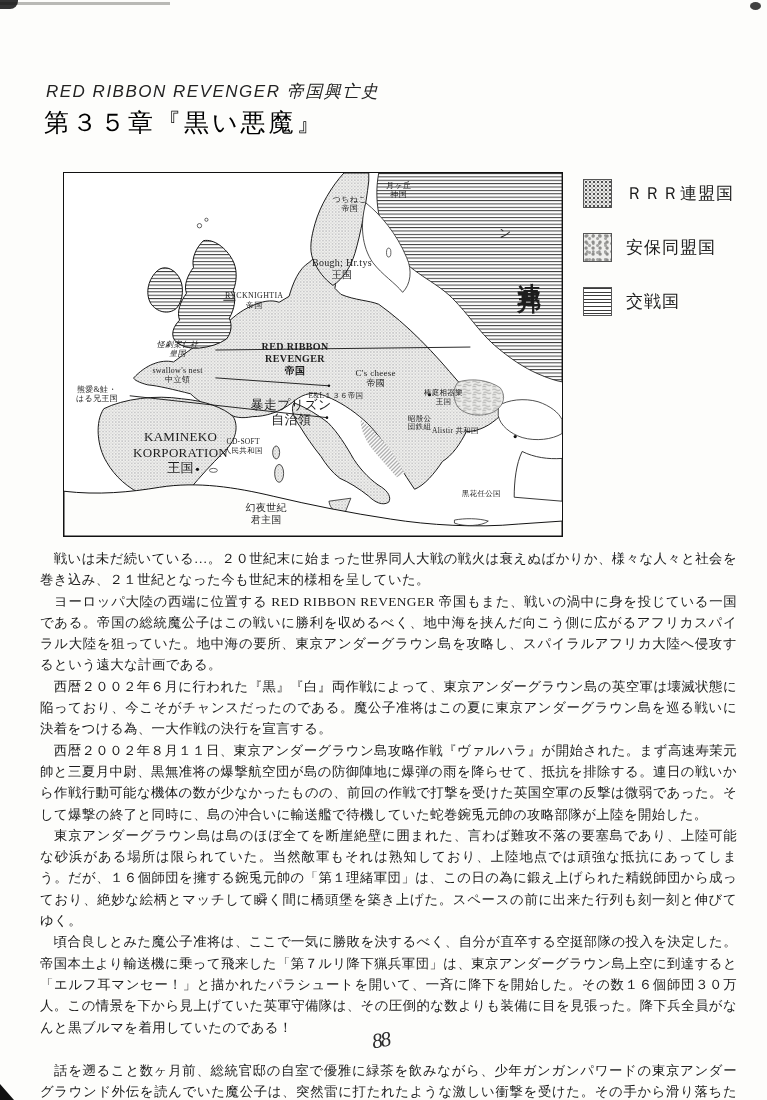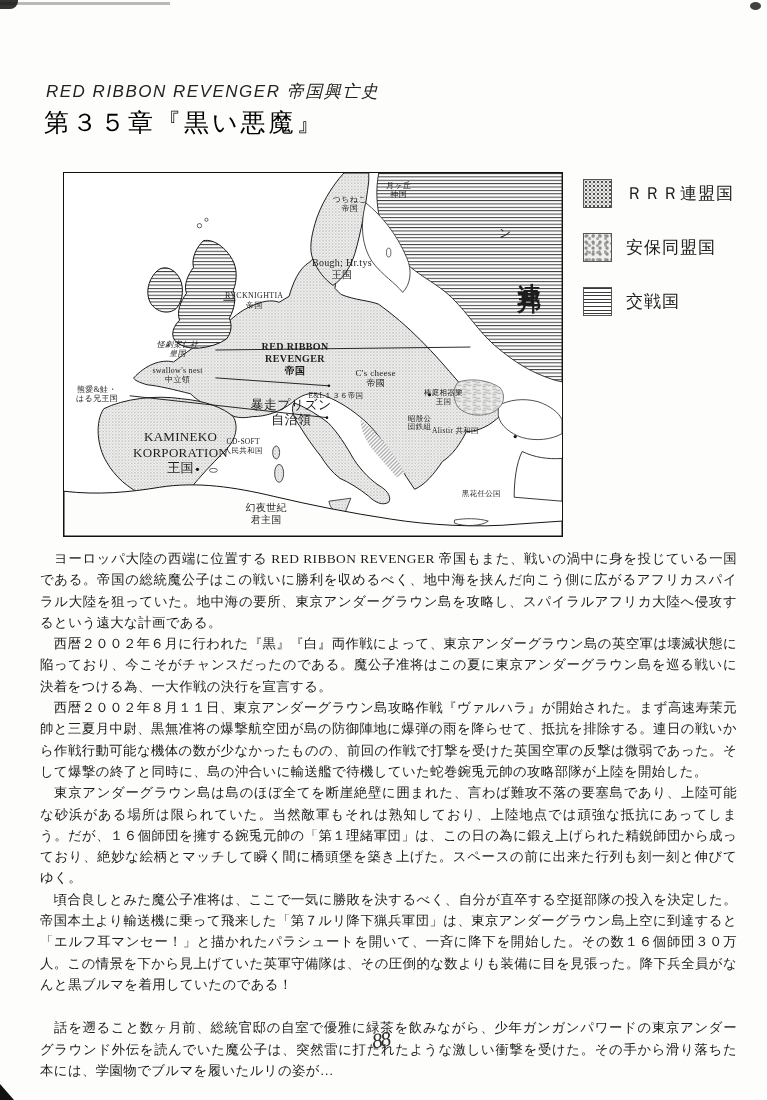--- a/index.html
+++ b/index.html
@@ -203,20 +203,21 @@
     <div class="swatch scribble"></div>
     <div class="legend-label">安保同盟国</div>
   </div>
   <div class="legend-item">
     <div class="swatch hlines"></div>
     <div class="legend-label">交戦国</div>
   </div>
 </div>
 
 <div class="body-text">
+    <p class="body-par">　戦いは未だ続いている…。２０世紀末に始まった世界同人大戦の戦火は衰えぬばかりか、様々な人々と社会を巻き込み、２１世紀となった今も世紀末的様相を呈していた。</p>
     <p class="body-par">　ヨーロッパ大陸の西端に位置する RED RIBBON REVENGER 帝国もまた、戦いの渦中に身を投じている一国である。帝国の総統魔公子はこの戦いに勝利を収めるべく、地中海を挟んだ向こう側に広がるアフリカスパイラル大陸を狙っていた。地中海の要所、東京アンダーグラウン島を攻略し、スパイラルアフリカ大陸へ侵攻するという遠大な計画である。</p>
     <p class="body-par">　西暦２００２年６月に行われた『黒』『白』両作戦によって、東京アンダーグラウン島の英空軍は壊滅状態に陥っており、今こそがチャンスだったのである。魔公子准将はこの夏に東京アンダーグラウン島を巡る戦いに決着をつける為、一大作戦の決行を宣言する。</p>
     <p class="body-par">　西暦２００２年８月１１日、東京アンダーグラウン島攻略作戦『ヴァルハラ』が開始された。まず高速寿茉元帥と三夏月中尉、黒無准将の爆撃航空団が島の防御陣地に爆弾の雨を降らせて、抵抗を排除する。連日の戦いから作戦行動可能な機体の数が少なかったものの、前回の作戦で打撃を受けた英国空軍の反撃は微弱であった。そして爆撃の終了と同時に、島の沖合いに輸送艦で待機していた蛇巻鋺兎元帥の攻略部隊が上陸を開始した。</p>
     <p class="body-par">　東京アンダーグラウン島は島のほぼ全てを断崖絶壁に囲まれた、言わば難攻不落の要塞島であり、上陸可能な砂浜がある場所は限られていた。当然敵軍もそれは熟知しており、上陸地点では頑強な抵抗にあってしまう。だが、１６個師団を擁する鋺兎元帥の「第１理緒軍団」は、この日の為に鍛え上げられた精鋭師団から成っており、絶妙な絵柄とマッチして瞬く間に橋頭堡を築き上げた。スペースの前に出来た行列も刻一刻と伸びてゆく。</p>
     <p class="body-par">　頃合良しとみた魔公子准将は、ここで一気に勝敗を決するべく、自分が直卒する空挺部隊の投入を決定した。帝国本土より輸送機に乗って飛来した「第７ルリ降下猟兵軍団」は、東京アンダーグラウン島上空に到達すると「エルフ耳マンセー！」と描かれたパラシュートを開いて、一斉に降下を開始した。その数１６個師団３０万人。この情景を下から見上げていた英軍守備隊は、その圧倒的な数よりも装備に目を見張った。降下兵全員がなんと黒ブルマを着用していたのである！</p>
     <p class="body-par gap">　話を遡ること数ヶ月前、総統官邸の自室で優雅に緑茶を飲みながら、少年ガンガンパワードの東京アンダーグラウンド外伝を読んでいた魔公子は、突然雷に打たれたような激しい衝撃を受けた。その手から滑り落ちた本には、学園物でブルマを履いたルリの姿が…</p>
   </div>
 
 <div class="page-num">88</div>
 

